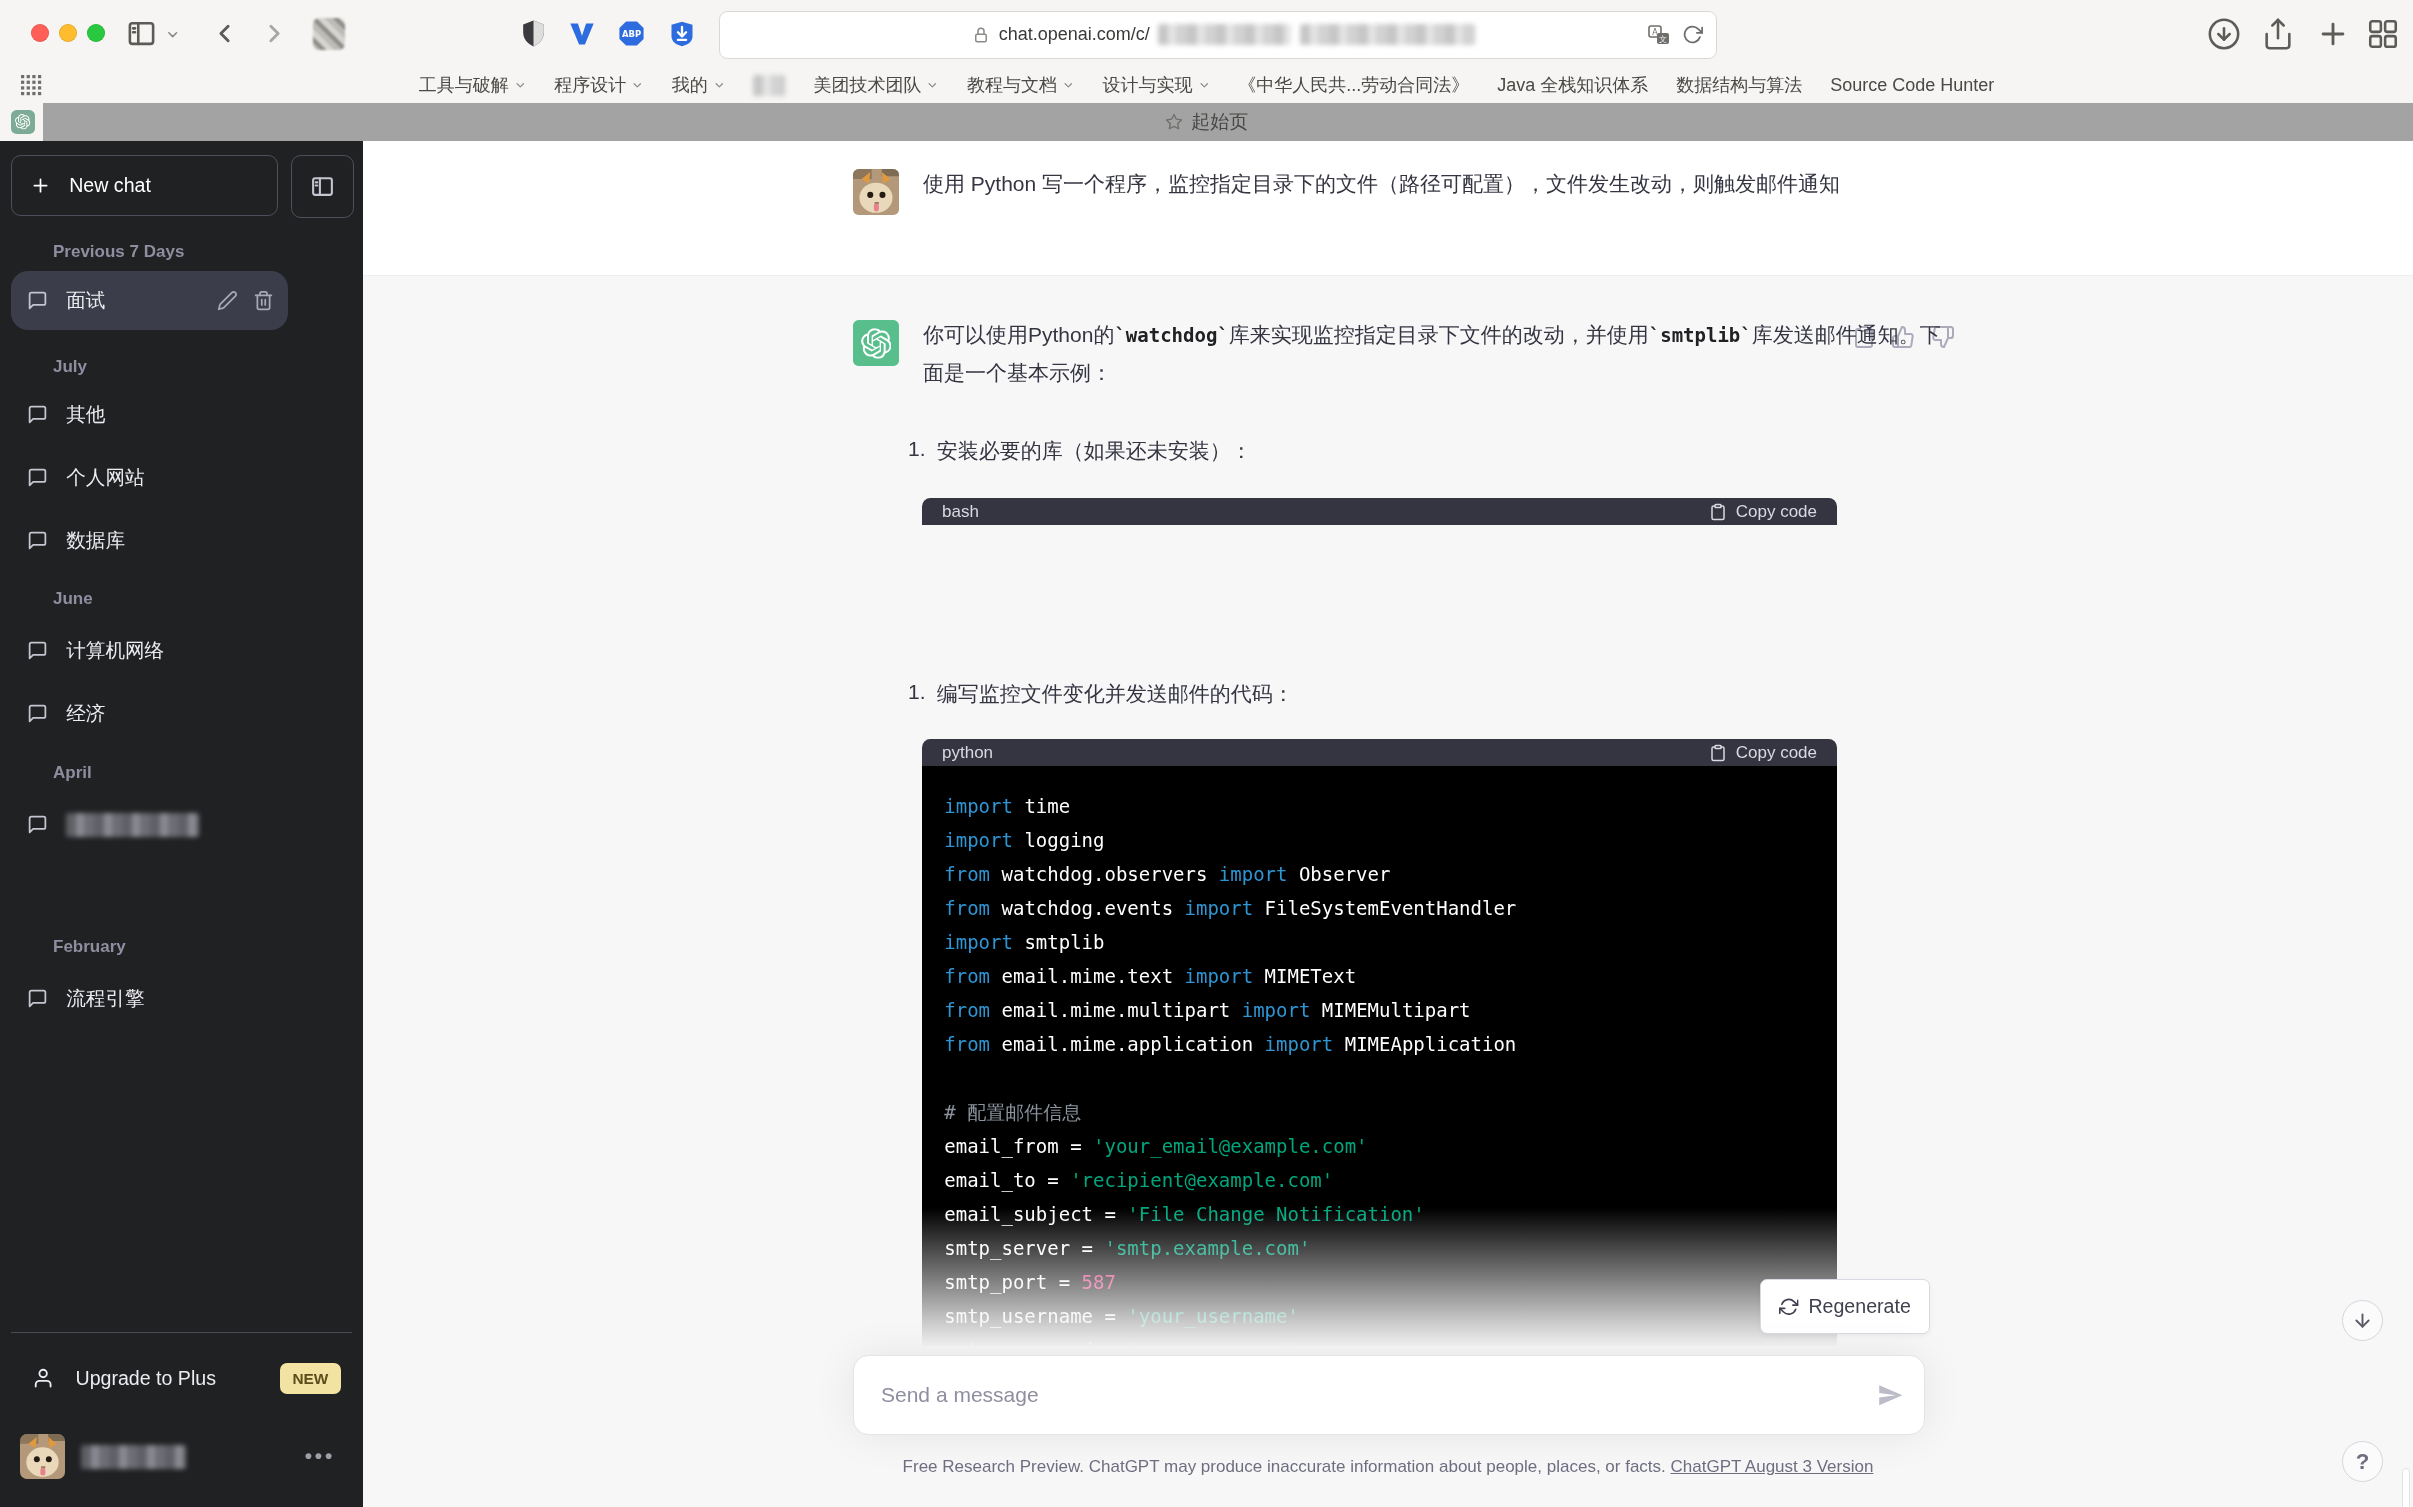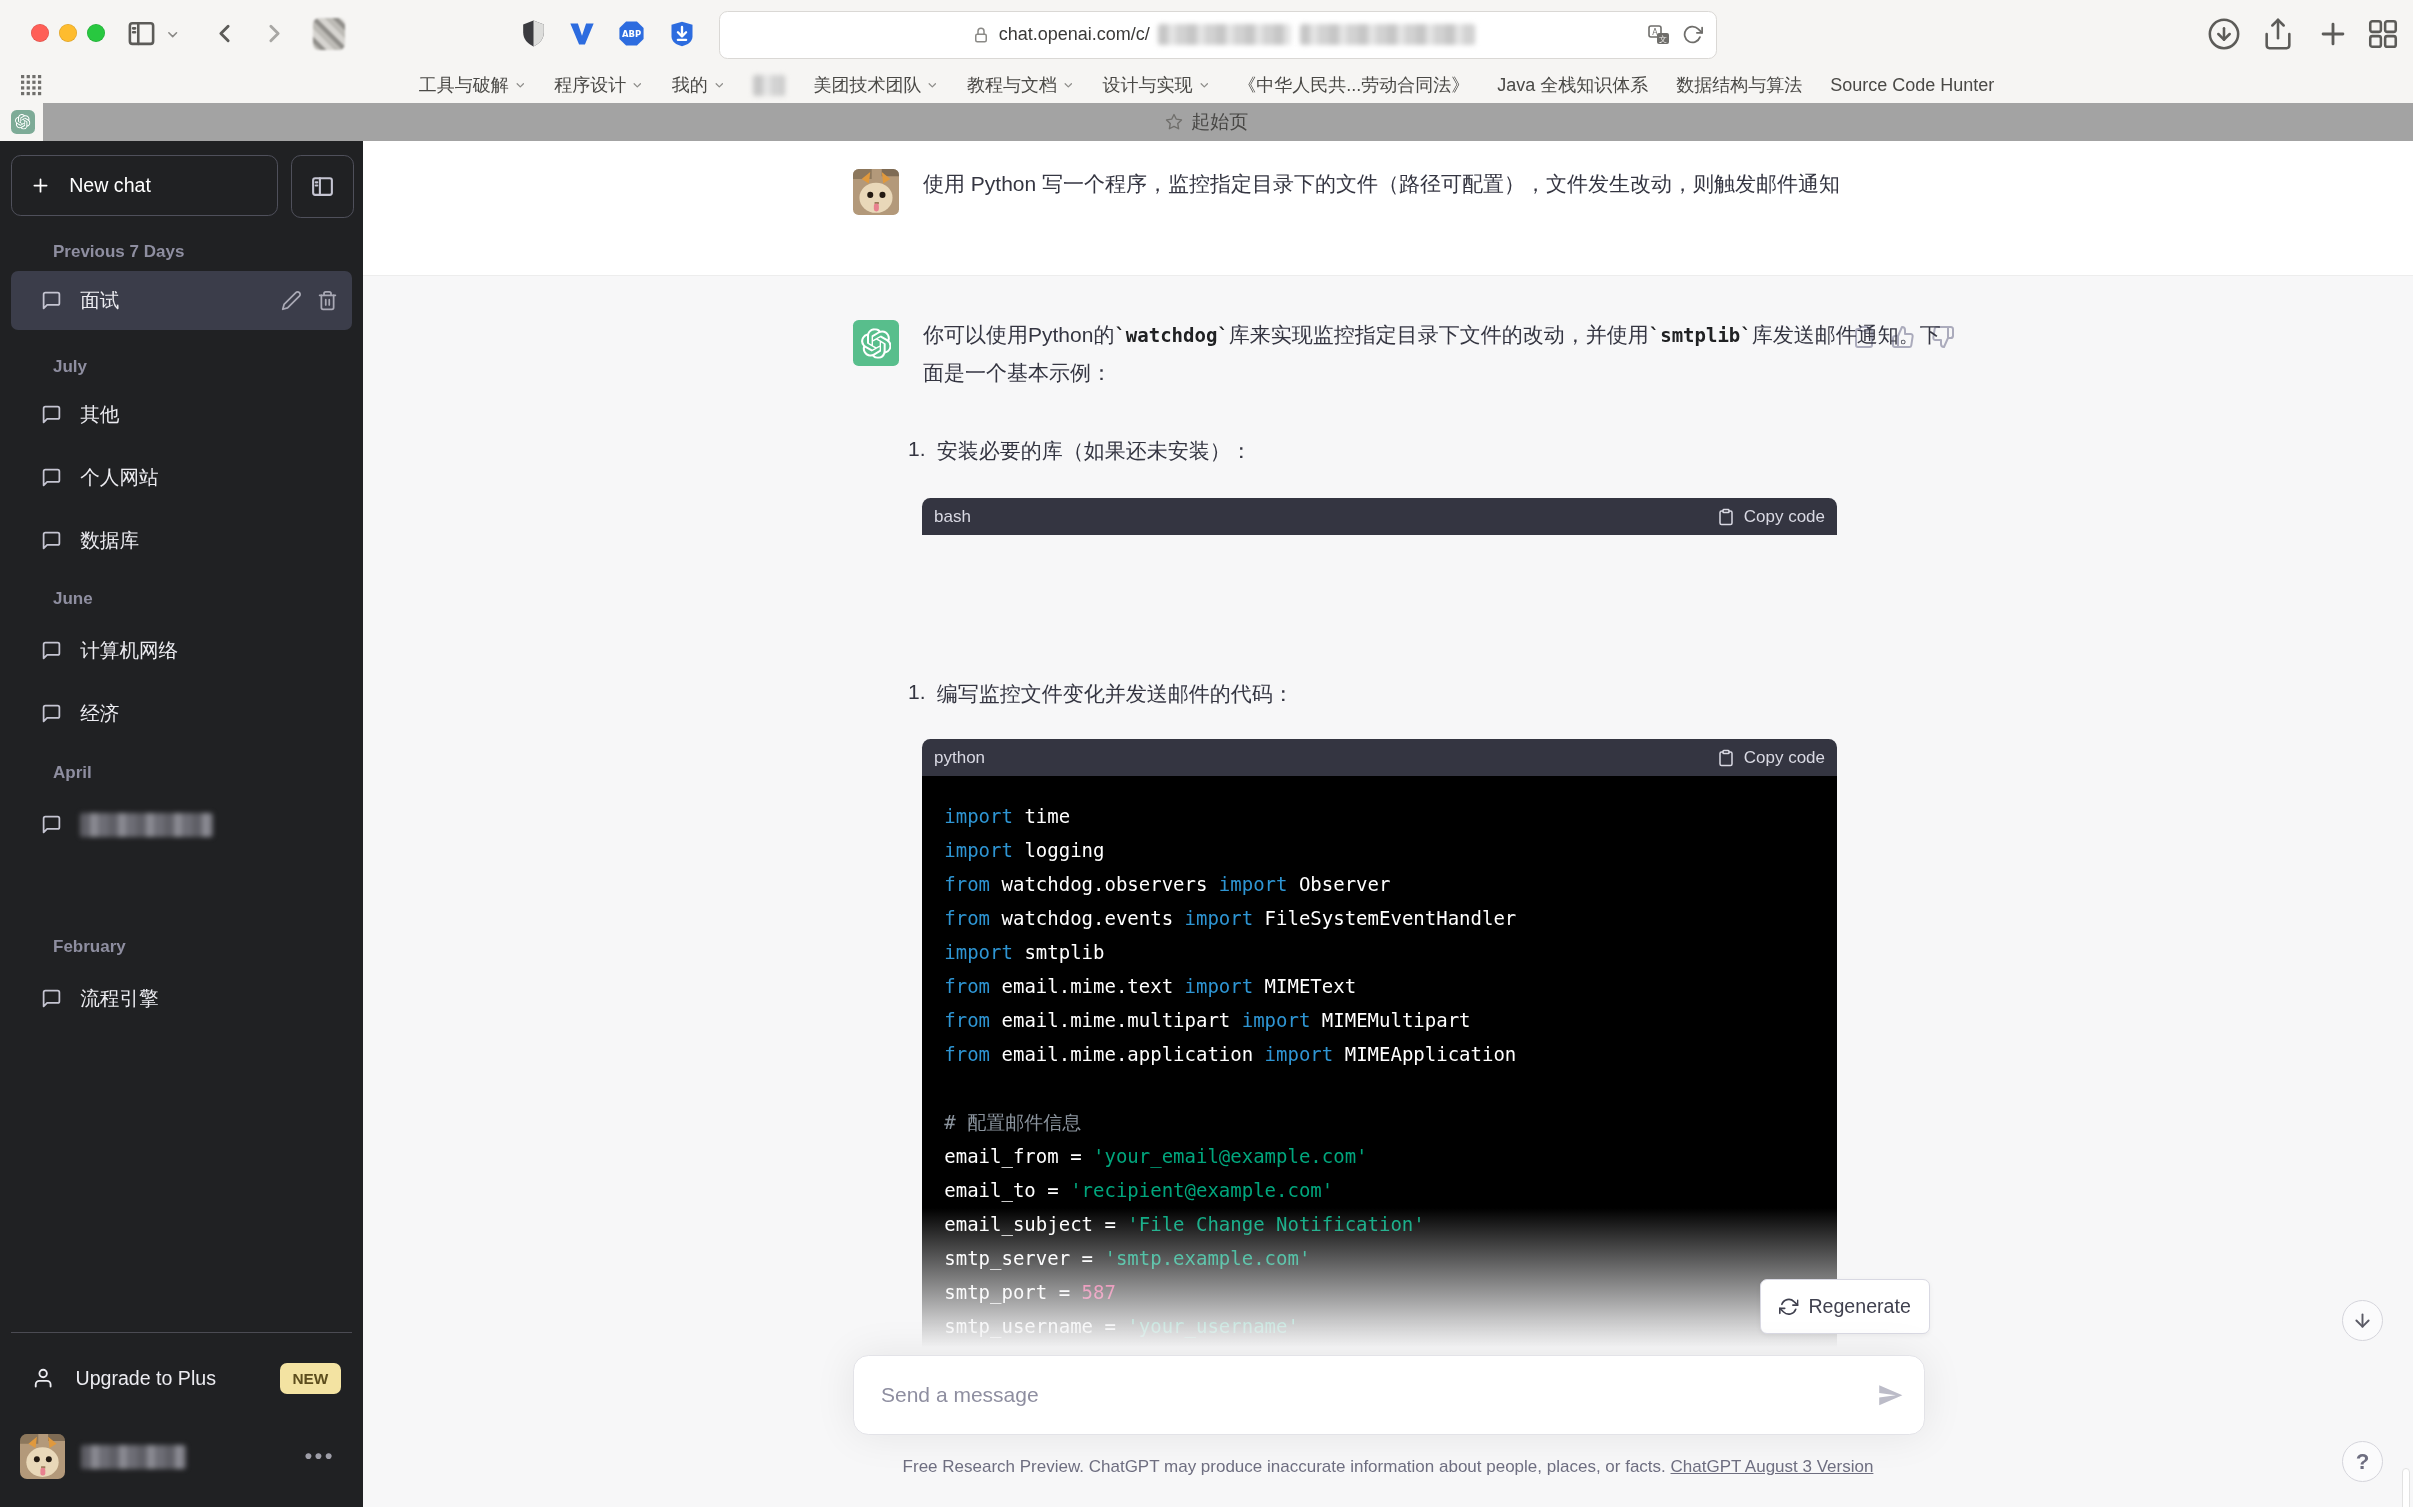--- a/index.html
+++ b/index.html
@@ -30,21 +30,21 @@
   .tab-title .star{color:#6f6e6b;}
 
   
   .app{position:absolute;left:0;top:141px;width:2413px;height:1366px;}
 
   
   .sidebar{position:absolute;left:0;top:0;width:363px;height:1366px;background:#202123;color:#ececf1;}
   .newchat{position:absolute;left:11.2px;top:14px;width:267px;height:61px;border:0.7px solid #4f505b;border-radius:9.8px;display:flex;align-items:center;gap:18px;padding-left:18px;box-sizing:border-box;font-size:19.6px;color:#ffffff;}
   .collapse{position:absolute;left:291px;top:14px;width:61px;height:61px;border:0.7px solid #4f505b;border-radius:9.8px;display:flex;align-items:center;justify-content:center;color:#c5c5d2;}
   .sec-label{position:absolute;left:34px;font-size:17px;font-weight:700;color:#8e8ea0;margin-left:19px;}
-  .sb-item{position:absolute;left:11.2px;width:341px;height:59px;border-radius:7px;display:flex;align-items:center;gap:18px;padding-left:30px;box-sizing:border-box;font-size:19.6px;color:#ececf1;white-space:nowrap;}
+  .sb-item{position:absolute;left:11.2px;width:277px;height:59px;border-radius:17px;display:flex;align-items:center;gap:18px;padding-left:16px;box-sizing:border-box;font-size:19.6px;color:#ececf1;white-space:nowrap;}
   .sb-item .bubble{color:#c5c5d2;flex:0 0 auto;}
   .sb-item.sel{background:#3b3d4a;}
   .sb-item .tools{position:absolute;right:14px;display:flex;gap:15.4px;color:#a9a9b5;}
   .sb-divider{position:absolute;left:11.2px;width:341px;height:0.7px;background:#4b4b53;}
   .upgrade{position:absolute;left:11.2px;top:1208px;width:341px;height:59px;display:flex;align-items:center;gap:21px;padding-left:21px;box-sizing:border-box;font-size:19.6px;color:#ececf1;}
   .badge-new{position:absolute;right:11.2px;background:#f3e3a2;color:#5c4d1d;font-size:15.4px;font-weight:700;border-radius:7px;padding:6.3px 12.6px;}
   .userrow{position:absolute;left:11.2px;top:1286px;width:341px;height:59px;display:flex;align-items:center;}
   .dots{color:#9e9ea8;letter-spacing:2.8px;font-size:21px;font-weight:700;}
 
   
@@ -52,21 +52,21 @@
   .user-row-bg{position:absolute;left:0;top:0;width:2050px;height:135px;background:#ffffff;border-bottom:0.7px solid rgba(0,0,0,.07);box-sizing:border-box;}
   .avatar{position:absolute;width:46px;height:46px;border-radius:5.6px;overflow:hidden;}
   .msg-text{position:absolute;left:560px;width:1048px;font-size:21px;line-height:36px;color:#343541;}
   .ai-text{position:absolute;left:560px;width:1020px;font-size:21px;line-height:38px;color:#343541;}
   .ic{font-family:"DejaVu Sans Mono",monospace;font-weight:700;font-size:19px;color:#202123;}
   .actions{position:absolute;left:1489px;top:184px;display:flex;gap:15.4px;color:#ababbc;}
   .step{position:absolute;left:545px;display:flex;gap:11.2px;font-size:21px;color:#343541;}
   .step .no{color:#343541;}
 
   .codeblock{position:absolute;left:559px;width:915px;border-radius:8.4px;}
-  .code-head{height:37px;background:#343541;border-radius:8.4px 8.4px 0 0;display:flex;align-items:center;padding:0 12px;box-sizing:border-box;color:#d9d9e3;font-size:17px;}
+  .code-head{height:27px;background:#343541;border-radius:8.4px 8.4px 0 0;display:flex;align-items:center;padding:0 20px;box-sizing:border-box;color:#d9d9e3;font-size:17px;}
   .copybtn{margin-left:auto;display:flex;align-items:center;gap:8.4px;color:#d9d9e3;font-size:17px;}
   .code-body{background:#000000;border-radius:0 0 8.4px 8.4px;overflow:hidden;}
   .code-pre{margin:0;padding:23px 22.3px 21px 22.3px;font-family:"DejaVu Sans Mono",monospace;font-size:19px;line-height:34px;color:#ffffff;white-space:pre;}
   .tk-kw{color:#2e95d3;} .tk-pl{color:#ffffff;} .tk-str{color:#00a67d;} .tk-num{color:#df3079;} .tk-cm{color:#8b949e;}
 
   .fade{position:absolute;left:0;top:1067px;width:2050px;height:155px;background:linear-gradient(180deg,rgba(247,247,248,0) 0%,#f7f7f8 90%);pointer-events:none;}
 
   .regen{position:absolute;left:1397px;top:1138px;height:53px;background:#ffffff;border:0.7px solid #d9d9e3;border-radius:7px;display:flex;align-items:center;gap:9.8px;padding:0 18px;font-size:19.6px;color:#40414f;box-shadow:0 1.4px 5.6px rgba(0,0,0,.05);}
   .composer{position:absolute;left:490px;top:1214px;width:1070px;height:78px;background:#ffffff;border:0.7px solid #e3e3e8;border-radius:15.4px;box-shadow:0 0 42px rgba(0,0,0,.08);display:flex;align-items:center;}
   .composer input{flex:1;border:none;outline:none;background:transparent;margin-left:25px;font-size:21px;color:#343541;font-family:"Liberation Sans","DejaVu Sans",sans-serif;}

